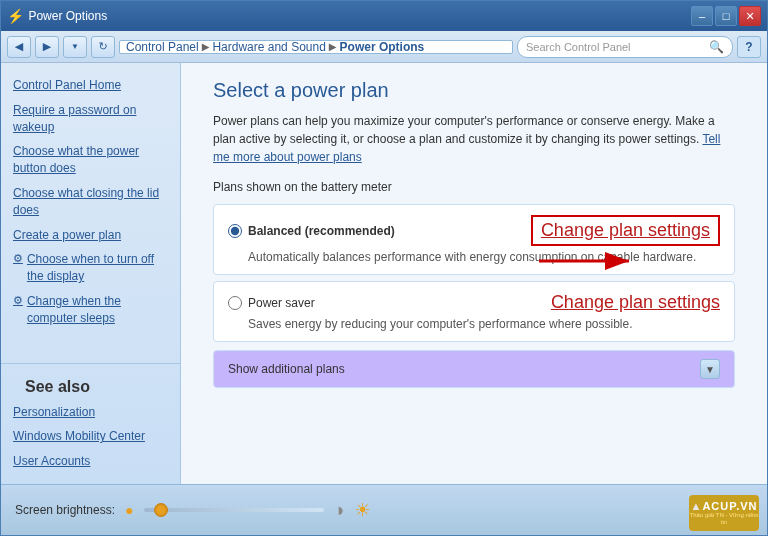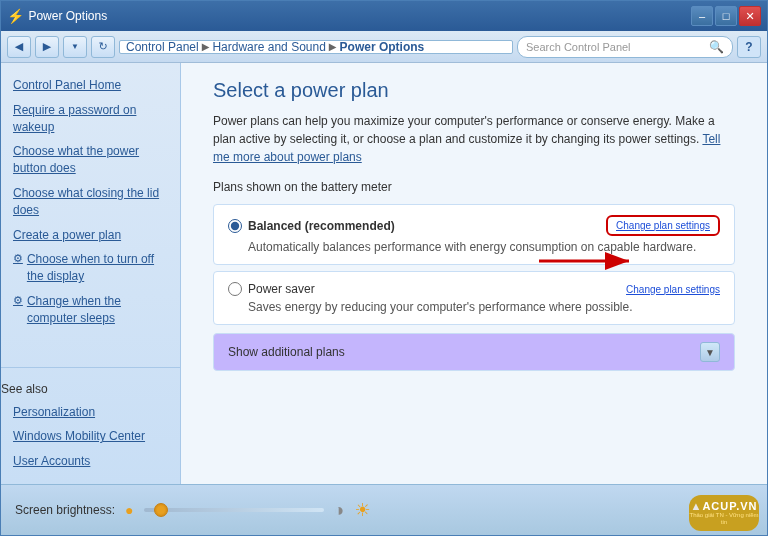--- a/index.html
+++ b/index.html
@@ -145,24 +145,24 @@
       align-items: flex-start;
       gap: 4px;
     }
 
     .sidebar-section {
       margin-top: auto;
       padding-top: 10px;
       border-top: 1px solid #a8c8e8;
     }
     .sidebar-section-title {
-      padding: 4px 0;
-      font-weight: normal;
-      color: #333;
-      font-size: 12px;
+      padding: 4px 24px;
+      font-weight: bold;
+      color: #333;
+      font-size: 16px;
     }
 
     
     .content {
       flex: 1;
       background: #f0f6fc;
       padding: 16px 32px;
       overflow-y: auto;
       position: relative;
     }
@@ -209,26 +209,25 @@
       color: #333;
       font-size: 12px;
     }
     .plan-desc {
       color: #555;
       font-size: 12px;
       margin-top: 4px;
       margin-left: 20px;
     }
     .change-link {
-      color: #1d4ed8;
+      color: #b91c1c;
       text-decoration: underline;
-      font-size: 10px;
+      font-size: 18px;
       cursor: pointer;
       white-space: nowrap;
-      border-radius: 6px;
     }
     .change-link-box {
       border: 2px solid #cc0000;
       padding: 3px 8px;
       display: inline-block;
     }
 
     
     .red-arrow {
       position: absolute;
@@ -435,21 +434,21 @@
 
   <div class="bottom-bar" style="position:relative;">
     <span class="brightness-label">Screen brightness:</span>
     <span style="color:#e8a020;font-size:14px;">●</span>
     <div class="slider-track">
       <div class="slider-thumb"></div>
     </div>
     <span style="color:#888;font-size:18px;">◑</span>
     <span style="color:#e8a020;font-size:18px;">☀</span>
 
-    <div class="watermark" style="position:absolute;right:8px;bottom:4px;width:70px;height:36px;background:#c8a020;border-radius:12px;display:flex;flex-direction:column;align-items:center;justify-content:center;">
+    <div class="watermark" style="position:absolute;right:8px;bottom:4px;width:70px;height:36px;background:#c8a020;border-radius:4px;display:flex;flex-direction:column;align-items:center;justify-content:center;">
       <span style="color:white;font-size:11px;font-weight:bold;letter-spacing:1px;">
         <span style="color:#e8e8e8;">▲</span><span>ACUP.VN</span>
       </span>
       <span style="color:#ffe080;font-size:6px;text-align:center;line-height:1.1;">Thảo giải TN - Vững niềm tin</span>
     </div>
   </div>
 
 </div>
 
 </body></html>

